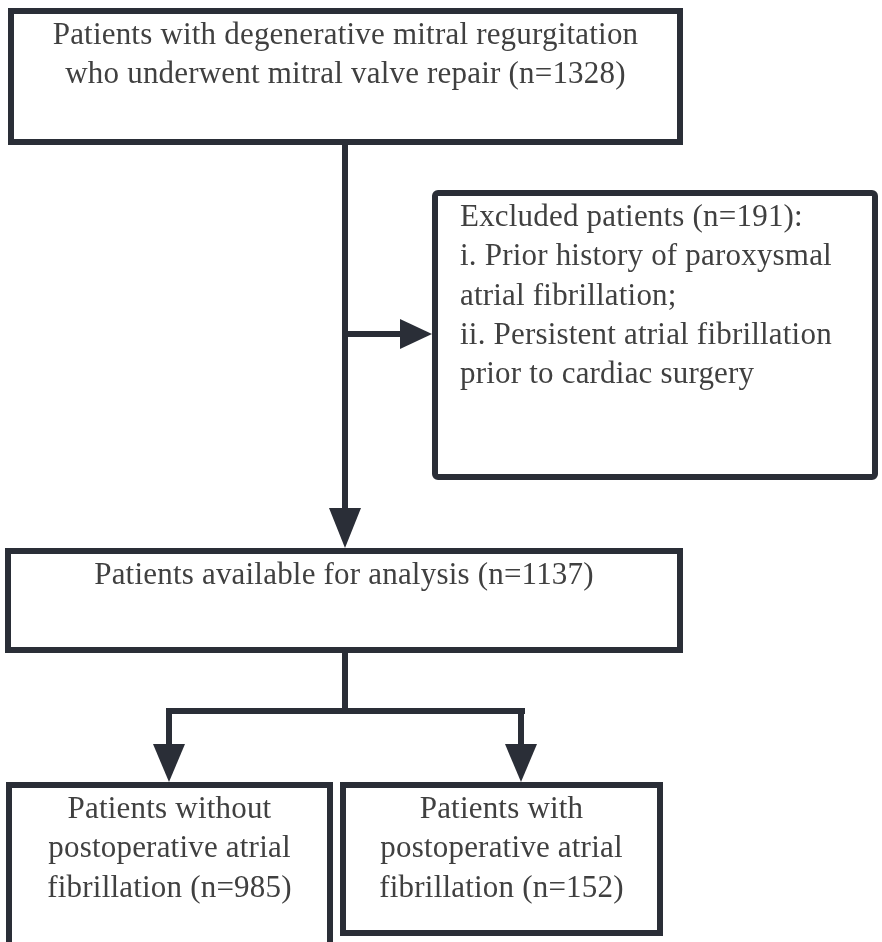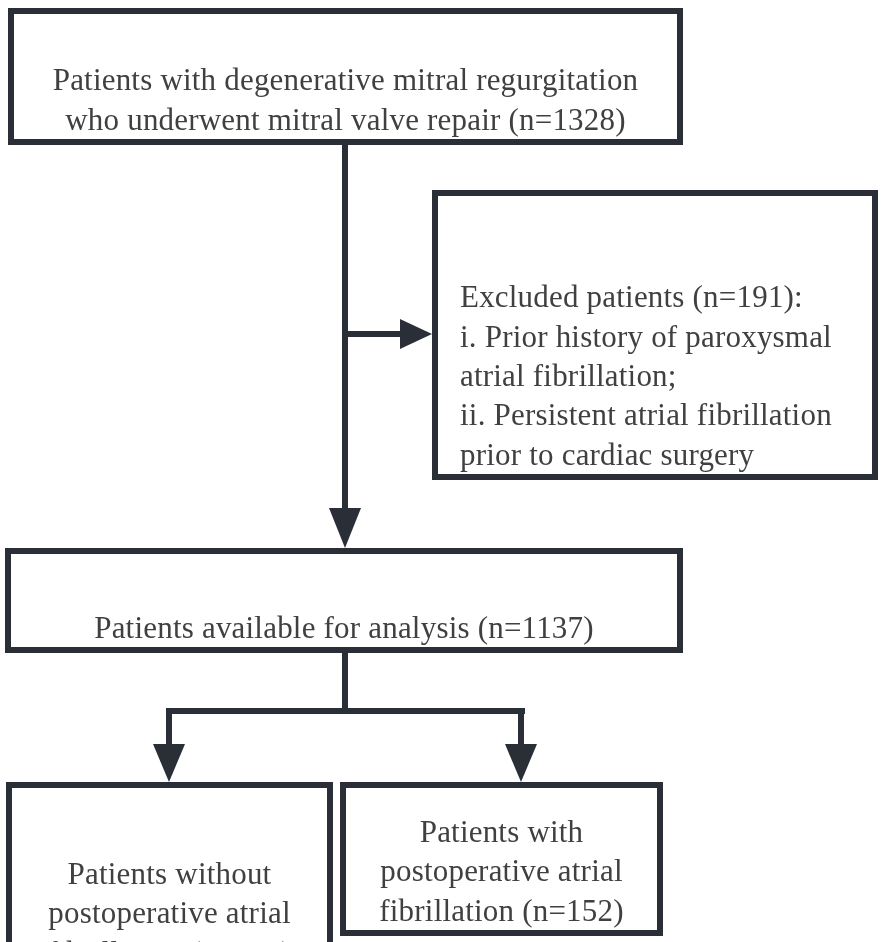--- a/index.html
+++ b/index.html
@@ -18,33 +18,33 @@
     height:942px;
     background:var(--bg);
     overflow:hidden;
   }
   .box{
     position:absolute;
     border:6px solid var(--line);
     background:var(--bg);
     box-sizing:border-box;
     display:flex;
-    align-items:flex-end;
+    align-items:flex-start;
     justify-content:center;
   }
   .box p{
     margin:0;
     white-space:pre-line;
     font-size:31px;
     line-height:1.27;
     color:var(--text);
     letter-spacing:0.2px;
   }
   .center p{text-align:center;}
-  .leftalign{justify-content:flex-start;}
+  .leftalign{justify-content:flex-start;border-radius:6px;}
   .leftalign p{text-align:left;padding-left:22px;padding-right:6px;}
 
   
   .box-initial {left:8px;   top:8px;   width:675px; height:137px;}
   .box-excluded{left:432px; top:190px; width:446px; height:290px;}
   .box-analysis{left:5px;   top:548px; width:678px; height:105px;}
   .box-nopoaf {left:6px;   top:782px; width:327px; height:196px;}
   .box-poaf   {left:340px; top:782px; width:323px; height:154px;}
 
   

